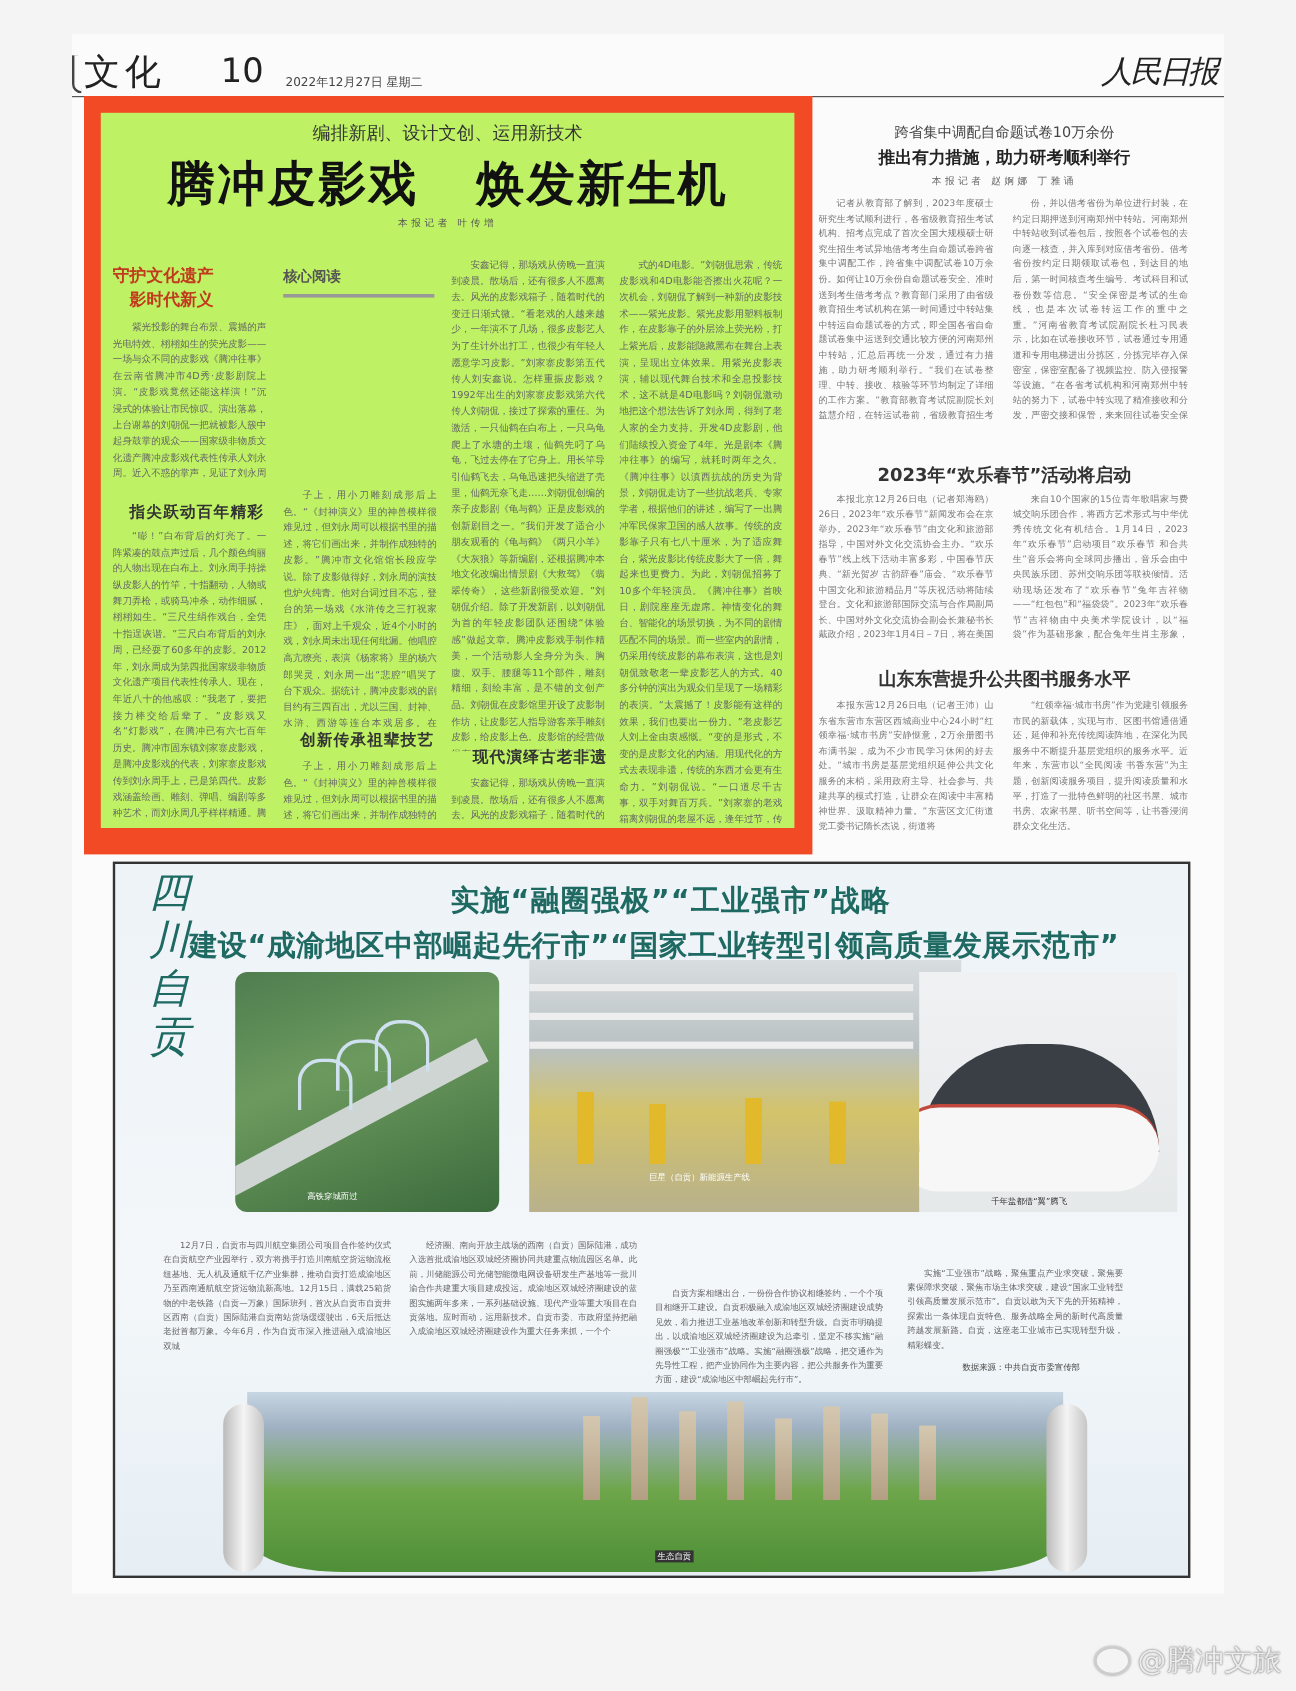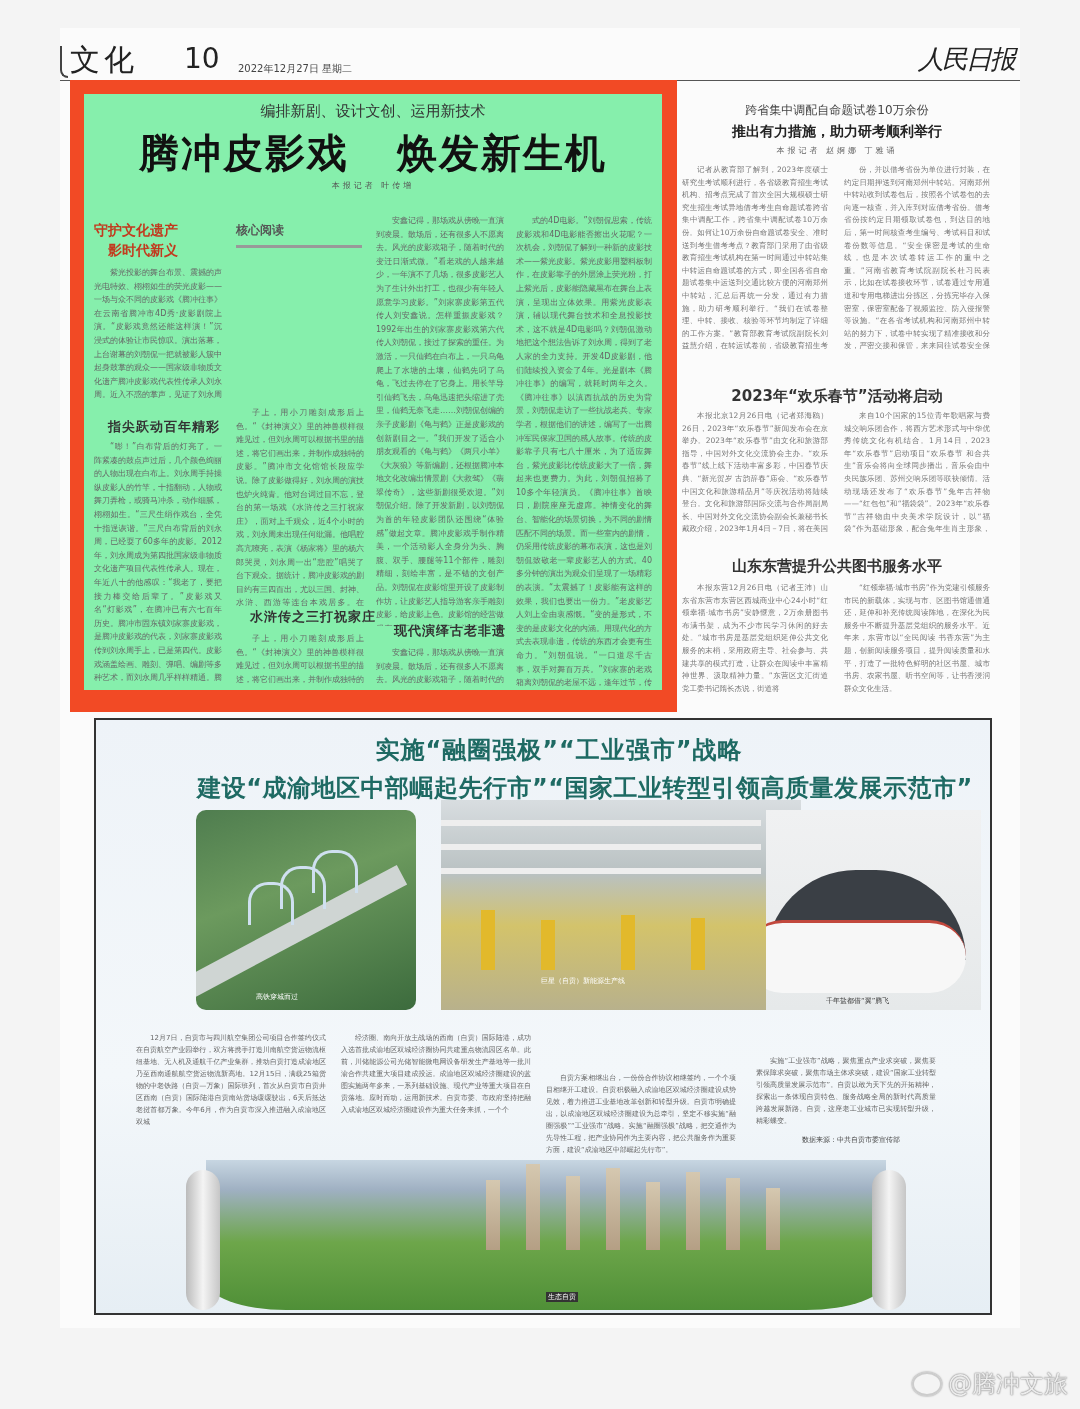--- a/index.html
+++ b/index.html
@@ -8,21 +8,21 @@
   .page { position:absolute; left:60px; top:28px; width:960px; height:1300px; background:#fbfbfb; }
   .masthead { position:absolute; left:0; top:0; width:960px; height:52px; border-bottom:1.5px solid #555; }
   .section-title { position:absolute; left:10px; top:12px; font-size:30px; letter-spacing:4px; color:#222; font-family:"DejaVu Sans", sans-serif; }
   .section-bracket { position:absolute; left:0px; top:18px; width:6px; height:30px; border-left:2px solid #444; border-bottom:2px solid #444; border-radius:0 0 0 8px; }
   .page-num { position:absolute; left:124px; top:14px; font-size:28px; color:#222; }
   .date { position:absolute; left:178px; top:34px; font-size:10px; color:#444; }
   .paper-logo { position:absolute; right:6px; top:14px; font-size:26px; font-style:italic; font-family:"DejaVu Serif", serif; color:#222; letter-spacing:-2px; }
 
   
   .hl-box { position:absolute; left:70px; top:80px; width:607px; height:632px; background:#f24a25; }
-  .hl-inner { position:absolute; left:14px; top:14px; width:578px; height:596px; background:#86efac; }
+  .hl-inner { position:absolute; left:14px; top:14px; width:578px; height:596px; background:#bef264; }
   .kicker { position:absolute; left:0; top:8px; width:578px; text-align:center; font-size:15px; color:#333; }
   .headline { position:absolute; left:0; top:32px; width:578px; text-align:center; font-size:40px; font-weight:bold; color:#111; letter-spacing:2px; white-space:pre; }
   .byline { position:absolute; left:0; top:86px; width:578px; text-align:center; font-size:8px; color:#555; letter-spacing:3px; }
 
   .col { position:absolute; font-size:8px; line-height:13.6px; color:#666; text-indent:16px; overflow:hidden; text-align:justify; }
   .sub-head { position:absolute; font-size:13px; font-weight:bold; color:#333; letter-spacing:1px; }
   .left-lead-title { position:absolute; left:10px; top:126px; width:120px; font-size:14px; font-weight:bold; color:#c23a1e; line-height:20px; }
   .left-lead-title .l2 { display:block; padding-left:14px; }
   .core { position:absolute; left:152px; top:128px; width:126px; }
   .core-title { font-size:12px; font-weight:bold; color:#555; padding-bottom:6px; border-bottom:3px solid #999; margin-bottom:8px; }
@@ -33,21 +33,21 @@
   .r-kicker { font-size:12px; color:#444; text-align:center; }
   .r-head { font-size:14px; font-weight:bold; color:#222; text-align:center; margin-top:4px; }
   .r-by { font-size:8px; color:#666; text-align:center; margin-top:4px; letter-spacing:3px; }
   .r-sub { position:absolute; font-size:15px; font-weight:bold; color:#333; text-align:center; }
   .r-col { position:absolute; font-size:7.5px; line-height:12.6px; color:#777; text-indent:15px; text-align:justify; overflow:hidden; }
 
   
   .ad { position:absolute; left:94px; top:718px; width:898px; height:597px; background:linear-gradient(#eef3f8, #f3f7fa 60%, #e6eef4); border:2px solid #333; box-sizing:border-box; overflow:hidden; }
   .ad-calli { position:absolute; left:28px; top:4px; width:40px; font-size:34px; color:#1e6a63; font-family:"DejaVu Serif", serif; font-style:italic; line-height:40px; }
   .ad-l1 { position:absolute; left:0; top:14px; width:898px; text-align:center; font-size:24px; font-weight:bold; color:#1e6a63; letter-spacing:1px;margin-left:14px; }
-  .ad-l2 { position:absolute; left:0; top:52px; width:898px; text-align:center; font-size:24px; font-weight:bold; color:#1e6a63; letter-spacing:0.5px;padding-left:40px; }
+  .ad-l2 { position:absolute; left:0; top:52px; width:898px; text-align:center; font-size:24px; font-weight:bold; color:#1e6a63; letter-spacing:0.5px; }
   .photo { position:absolute; overflow:hidden;padding-left:40px; }
   .photo .cap { position:absolute; font-size:7px; color:#fff; }
   .bridge { left:100px; top:90px; width:180px; height:200px; background:linear-gradient(160deg,#4f7d4f,#6c9a5e 40%,#3c6b3d); border-radius:10px; }
   .bridge .deck { position:absolute; left:-20px; top:110px; width:240px; height:22px; background:#cfd5d3; transform:rotate(-28deg); }
   .bridge .arch { position:absolute; width:40px; height:40px; border:3px solid #cfe0f0; border-bottom:none; border-radius:20px 20px 0 0; }
   .factory { left:345px; top:80px; width:320px; height:210px; background:linear-gradient(#d8dde0,#b9c1c2 35%,#d3c36b 60%,#b8b18c); }
   .factory .beam { position:absolute; left:0; height:6px; width:320px; background:#eee; }
   .factory .rob { position:absolute; width:14px; background:#e2b92b; }
   .plane { left:670px; top:90px; width:175px; height:200px; background:linear-gradient(#f0f1f2,#e6e9ea); }
   .plane .wing { position:absolute; left:0px; top:60px; width:200px; height:90px; border-radius:100px 100px 0 0; background:#3a3f45; }
@@ -88,21 +88,21 @@
     </div>
     <div class="col" style="left:10px; top:172px; width:128px; height:136px;">紫光投影的舞台布景、震撼的声光电特效、栩栩如生的荧光皮影——一场与众不同的皮影戏《腾冲往事》在云南省腾冲市4D秀·皮影剧院上演。“皮影戏竟然还能这样演！”沉浸式的体验让市民惊叹。演出落幕，上台谢幕的刘朝侃一把就被影人簇中起身鼓掌的观众——国家级非物质文化遗产腾冲皮影戏代表性传承人刘永周。近入不惑的掌声，见证了刘永周三代对腾冲皮影戏的传承与创新。</div>
 
     <div class="sub-head" style="left:24px; top:324px;">指尖跃动百年精彩</div>
     <div class="col" style="left:10px; top:346px; width:128px; height:245px;">“嘭！”白布背后的灯亮了。一阵紧凑的鼓点声过后，几个颜色绚丽的人物出现在白布上。刘永周手持操纵皮影人的竹竿，十指翻动，人物或舞刀弄枪，或骑马冲杀，动作细腻，栩栩如生。“三尺生绢作戏台，全凭十指逞诙谐。”三尺白布背后的刘永周，已经耍了60多年的皮影。2012年，刘永周成为第四批国家级非物质文化遗产项目代表性传承人。现在，年近八十的他感叹：“我老了，要把接力棒交给后辈了。”皮影戏又名“灯影戏”，在腾冲已有六七百年历史。腾冲市固东镇刘家寨皮影戏，是腾冲皮影戏的代表，刘家寨皮影戏传到刘永周手上，已是第四代。皮影戏涵盖绘画、雕刻、弹唱、编剧等多种艺术，而刘永周几乎样样精通。腾冲皮影戏以牛皮为原材料进行制作，开始雕刻前，需要先进行泡皮、压皮、晾晒、打磨等环节，让牛皮变得更加透亮，再将画好的图稿附着在皮</div>
 
     <div class="core">
       <div class="core-title">核心阅读</div>
     </div>
     <div class="col" style="left:152px; top:312px; width:128px; height:200px;">子上，用小刀雕刻成形后上色。“《封神演义》里的神兽模样很难见过，但刘永周可以根据书里的描述，将它们画出来，并制作成独特的皮影。”腾冲市文化馆馆长段应学说。除了皮影做得好，刘永周的演技也炉火纯青。他对台词过目不忘，登台的第一场戏《水浒传之三打祝家庄》，面对上千观众，近4个小时的戏，刘永周未出现任何纰漏。他唱腔高亢嘹亮，表演《杨家将》里的杨六郎哭灵，刘永周一出“悲腔”唱哭了台下观众。据统计，腾冲皮影戏的剧目约有三四百出，尤以三国、封神、水浒、西游等连台本戏居多。在看“土电影”之前的皮影戏，曾是农村百姓不可多得的休闲娱乐方式。在一声声唱腔里，皮影戏将中华优秀传统文化潜移默化地根植进他们心中。在刘安鑫的记忆里，父亲刘永周的皮影戏箱子曾经风光无限。“我上四年级时，父亲带着戏箱子在村里演《大闹天宫》，村里被从周边村赶来看戏的人挤得水泄不通。”刘</div>
-    <div class="sub-head" style="left:166px; top:514px;">水浒传之三打祝家庄</div>
+    <div class="sub-head" style="left:166px; top:514px;">创新传承祖辈技艺</div>
     <div class="col" style="left:152px; top:538px; width:128px; height:56px;">子上，用小刀雕刻成形后上色。“《封神演义》里的神兽模样很难见过，但刘永周可以根据书里的描述，将它们画出来，并制作成独特的皮影。”腾冲市文化馆馆长段应学说。除了皮影做得好，刘永周的演技也炉火纯青。他对台词过目不忘，登台的第一场戏《水浒传之三打祝家庄》，面对上千观众，近4个小时的戏，刘永周未出现任何纰漏。他唱腔高亢嘹亮，表演《杨家将》里的杨六郎哭灵，刘永周一出“悲腔”唱哭了台下观众。据统计，腾冲皮影戏的剧目约有三四百出，尤以三国、封神、水浒、西游等连台本戏居多。在看“土电影”之前的皮影戏，曾是农村百姓不可多得的休闲娱乐方式。在一声声唱腔里，皮影戏将中华优秀传统文化潜移默化地根植进他们心中。在刘安鑫的记忆里，父亲刘永周的皮影戏箱子曾经风光无限。“我上四年级时，父亲带着戏箱子在村里演《大闹天宫》，村里被从周边村赶来看戏的人挤得水泄不通。”刘</div>
 
     <div class="col" style="left:292px; top:120px; width:128px; height:412px;">安鑫记得，那场戏从傍晚一直演到凌晨。散场后，还有很多人不愿离去。风光的皮影戏箱子，随着时代的变迁日渐式微。“看老戏的人越来越少，一年演不了几场，很多皮影艺人为了生计外出打工，也很少有年轻人愿意学习皮影。”刘家寨皮影第五代传人刘安鑫说。怎样重振皮影戏？1992年出生的刘家寨皮影戏第六代传人刘朝侃，接过了探索的重任。为激活，一只仙鹤在白布上，一只乌龟爬上了水塘的土壤，仙鹤先叼了乌龟，飞过去停在了它身上。用长竿导引仙鹤飞去，乌龟迅速把头缩进了壳里，仙鹤无奈飞走……刘朝侃创编的亲子皮影剧《龟与鹤》正是皮影戏的创新剧目之一。“我们开发了适合小朋友观看的《龟与鹤》《两只小羊》《大灰狼》等新编剧，还根据腾冲本地文化改编出情景剧《大救驾》《翡翠传奇》，这些新剧很受欢迎。”刘朝侃介绍。除了开发新剧，以刘朝侃为首的年轻皮影团队还围绕“体验感”做起文章。腾冲皮影戏手制作精美，一个活动影人全身分为头、胸腹、双手、腰腿等11个部件，雕刻精细，刻绘丰富，是不错的文创产品。刘朝侃在皮影馆里开设了皮影制作坊，让皮影艺人指导游客亲手雕刻皮影，给皮影上色。皮影馆的经营做得有声有色，成了不少游客来腾冲的“打卡地”。“创新不拒古，传承不离宗。祖辈的手艺交到我这里，就一定要想办法传承下去。”刘朝侃说。创新不止于此，刘朝侃有一个大胆的想法：让皮影从三尺生绢登上更大的舞台。“年轻人喜欢看电影，尤其是沉浸</div>
     <div class="sub-head" style="left:310px; top:528px;">现代演绎古老非遗</div>
     <div class="col" style="left:292px; top:552px; width:128px; height:42px;">安鑫记得，那场戏从傍晚一直演到凌晨。散场后，还有很多人不愿离去。风光的皮影戏箱子，随着时代的变迁日渐式微。“看老戏的人越来越少，一年演不了几场，很多皮影艺人为了生计外出打工，也很少有年轻人愿意学习皮影。”刘家寨皮影第五代传人刘安鑫说。怎样重振皮影戏？1992年出生的刘家寨皮影戏第六代传人刘朝侃，接过了探索的重任。为激活，一只仙鹤在白布上，一只乌龟爬上了水塘的土壤，仙鹤先叼了乌龟，飞过去停在了它身上。用长竿导引仙鹤飞去，乌龟迅速把头缩进了壳里，仙鹤无奈飞走……刘朝侃创编的亲子皮影剧《龟与鹤》正是皮影戏的创新剧目之一。“我们开发了适合小朋友观看的《龟与鹤》《两只小羊》《大灰狼》等新编剧，还根据腾冲本地文化改编出情景剧《大救驾》《翡翠传奇》，这些新剧很受欢迎。”刘朝侃介绍。除了开发新剧，以刘朝侃为首的年轻皮影团队还围绕“体验感”做起文章。腾冲皮影戏手制作精美，一个活动影人全身分为头、胸腹、双手、腰腿等11个部件，雕刻精细，刻绘丰富，是不错的文创产品。刘朝侃在皮影馆里开设了皮影制作坊，让皮影艺人指导游客亲手雕刻皮影，给皮影上色。皮影馆的经营做得有声有色，成了不少游客来腾冲的“打卡地”。“创新不拒古，传承不离宗。祖辈的手艺交到我这里，就一定要想办法传承下去。”刘朝侃说。创新不止于此，刘朝侃有一个大胆的想法：让皮影从三尺生绢登上更大的舞台。“年轻人喜欢看电影，尤其是沉浸</div>
 
     <div class="col" style="left:432px; top:120px; width:136px; height:474px;">式的4D电影。”刘朝侃思索，传统皮影戏和4D电影能否擦出火花呢？一次机会，刘朝侃了解到一种新的皮影技术——紫光皮影。紫光皮影用塑料板制作，在皮影靠子的外层涂上荧光粉，打上紫光后，皮影能隐藏黑布在舞台上表演，呈现出立体效果。用紫光皮影表演，辅以现代舞台技术和全息投影技术，这不就是4D电影吗？刘朝侃激动地把这个想法告诉了刘永周，得到了老人家的全力支持。开发4D皮影剧，他们陆续投入资金了4年。光是剧本《腾冲往事》的编写，就耗时两年之久。《腾冲往事》以滇西抗战的历史为背景，刘朝侃走访了一些抗战老兵、专家学者，根据他们的讲述，编写了一出腾冲军民保家卫国的感人故事。传统的皮影靠子只有七八十厘米，为了适应舞台，紫光皮影比传统皮影大了一倍，舞起来也更费力。为此，刘朝侃招募了10多个年轻演员。《腾冲往事》首映日，剧院座座无虚席。神情变化的舞台、智能化的场景切换，为不同的剧情匹配不同的场景。而一些室内的剧情，仍采用传统皮影的幕布表演，这也是刘朝侃致敬老一辈皮影艺人的方式。40多分钟的演出为观众们呈现了一场精彩的表演。“太震撼了！皮影能有这样的效果，我们也要出一份力。”老皮影艺人刘上金由衷感慨。“变的是形式，不变的是皮影文化的内涵。用现代化的方式去表现非遗，传统的东西才会更有生命力。”刘朝侃说。“一口道尽千古事，双手对舞百万兵。”刘家寨的老戏箱离刘朝侃的老屋不远，逢年过节，传统的皮影戏依旧会在这里上演。而新一代的传承人则紧跟时代的步伐，用创新让古老的腾冲皮影焕发新的生机。</div>
   </div>
 </div>
 
@@ -116,20 +116,21 @@
 
 <div class="r-sub" style="left:686px; top:387px; width:302px;">2023年“欢乐春节”活动将启动</div>
 <div class="r-col" style="left:682px; top:410px; width:146px; height:126px;">本报北京12月26日电（记者郑海鸥）26日，2023年“欢乐春节”新闻发布会在京举办。2023年“欢乐春节”由文化和旅游部指导，中国对外文化交流协会主办。“欢乐春节”线上线下活动丰富多彩，中国春节庆典、“新光贺岁 古韵辞春”庙会、“欢乐春节 中国文化和旅游精品月”等庆祝活动将陆续登台。文化和旅游部国际交流与合作局副局长、中国对外文化交流协会副会长兼秘书长戴政介绍，2023年1月4日－7日，将在美国费城和纽约举办“唐诗回响”音乐会，由</div>
 <div class="r-col" style="left:844px; top:410px; width:146px; height:126px;">来自10个国家的15位青年歌唱家与费城交响乐团合作，将西方艺术形式与中华优秀传统文化有机结合。1月14日，2023年“欢乐春节”启动项目“欢乐春节 和合共生”音乐会将向全球同步播出，音乐会由中央民族乐团、苏州交响乐团等联袂倾情。活动现场还发布了“欢乐春节”兔年吉祥物——“红包包”和“福袋袋”。2023年“欢乐春节”吉祥物由中央美术学院设计，以“福袋”作为基础形象，配合兔年生肖主形象，将引导人们共同感受中国春节文化之美、生活之美、和合之美。</div>
 
 <div class="r-sub" style="left:686px; top:557px; width:302px;">山东东营提升公共图书服务水平</div>
 <div class="r-col" style="left:682px; top:582px; width:146px; height:124px;">本报东营12月26日电（记者王沛）山东省东营市东营区西城商业中心24小时“红领幸福·城市书房”安静惬意，2万余册图书布满书架，成为不少市民学习休闲的好去处。“城市书房是基层党组织延伸公共文化服务的末梢，采用政府主导、社会参与、共建共享的模式打造，让群众在阅读中丰富精神世界、汲取精神力量。”东营区文汇街道党工委书记隋长杰说，街道将</div>
 <div class="r-col" style="left:844px; top:582px; width:146px; height:124px;">“红领幸福·城市书房”作为党建引领服务市民的新载体，实现与市、区图书馆通借通还，延伸和补充传统阅读阵地，在深化为民服务中不断提升基层党组织的服务水平。近年来，东营市以“全民阅读 书香东营”为主题，创新阅读服务项目，提升阅读质量和水平，打造了一批特色鲜明的社区书屋、城市书房、农家书屋、听书空间等，让书香浸润群众文化生活。</div>
 
 <div class="ad">
+  <div class="ad-calli">四川自贡</div>
   <div class="ad-l1">实施“融圈强极”“工业强市”战略</div>
   <div class="ad-l2">建设“成渝地区中部崛起先行市”“国家工业转型引领高质量发展示范市”</div>
 
   <div class="photo bridge">
     <div class="deck"></div>
     <div class="arch" style="left:52px; top:72px;"></div>
     <div class="arch" style="left:84px; top:56px;"></div>
     <div class="arch" style="left:116px; top:40px;"></div>
     <span class="cap" style="left:60px; top:182px;">高铁穿城而过</span>
   </div>

